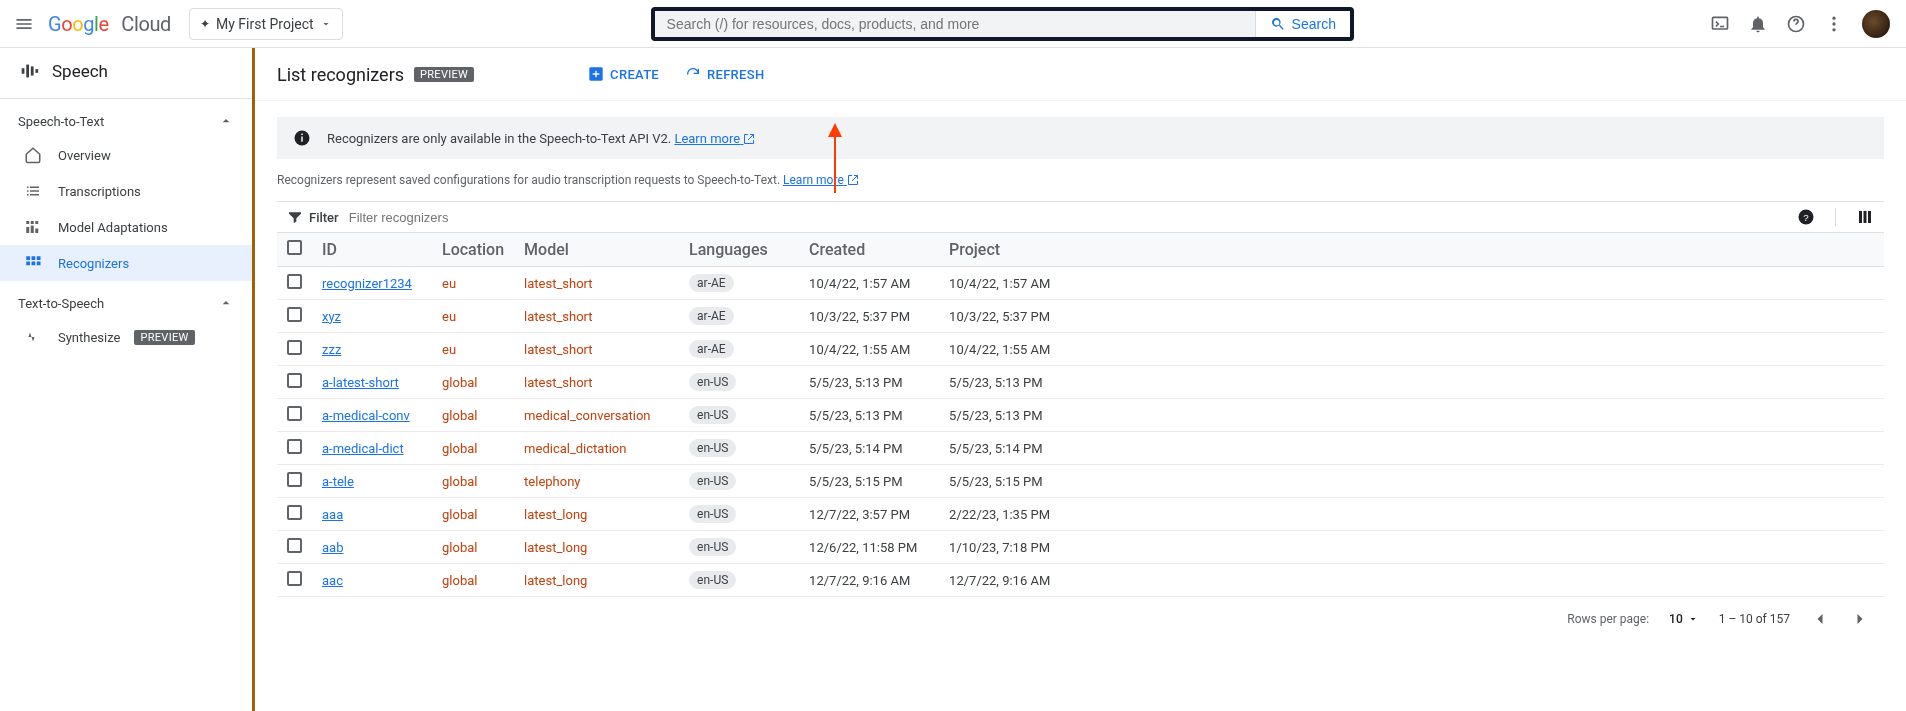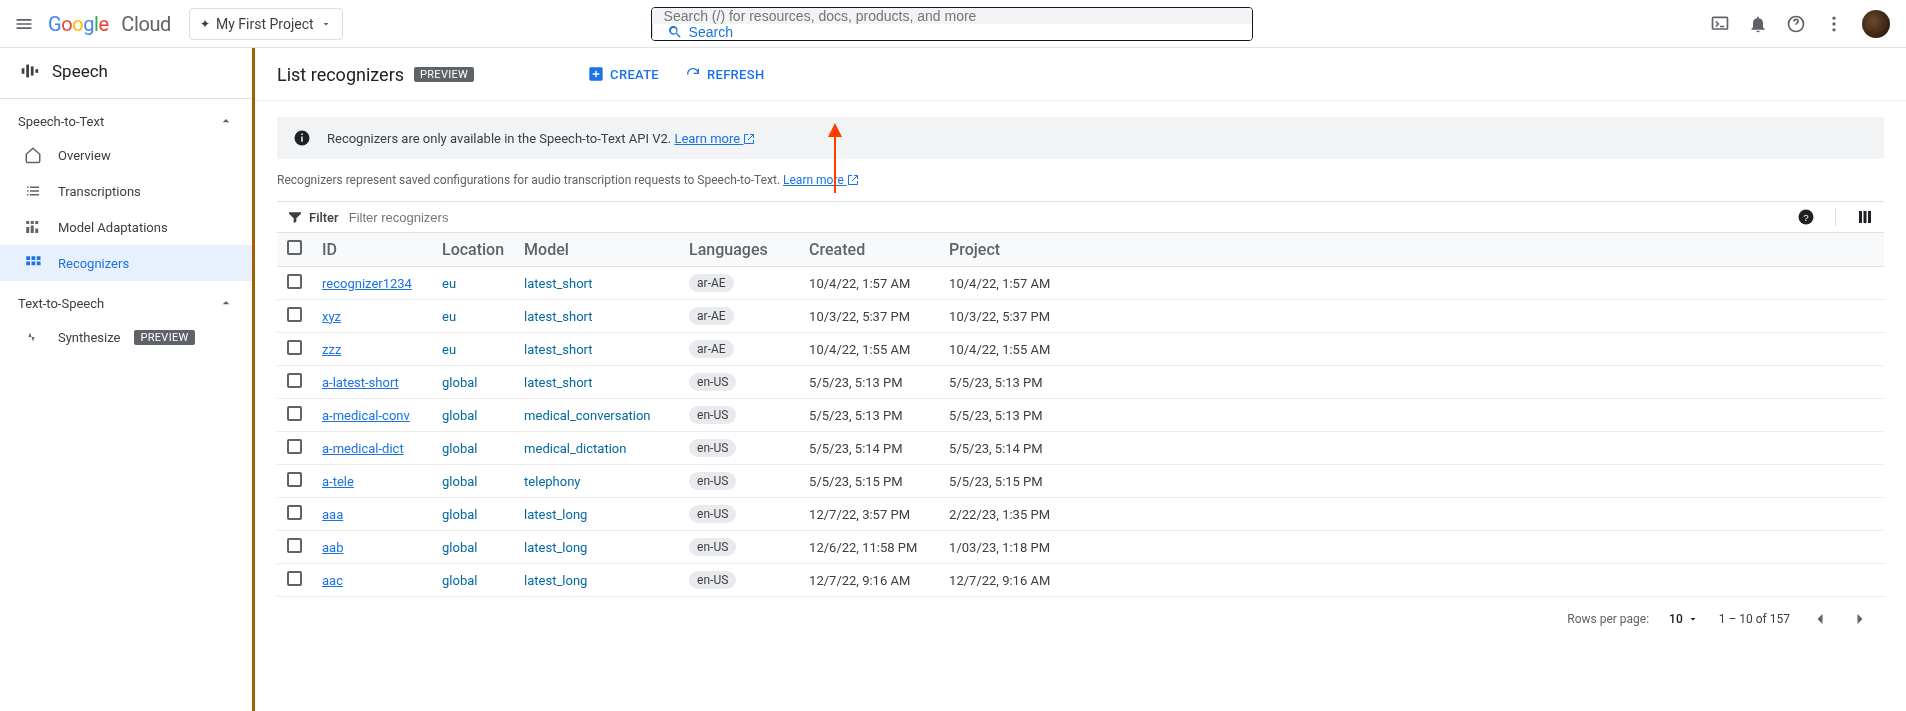--- a/index.html
+++ b/index.html
@@ -32,25 +32,24 @@
     padding: 0 10px;
     gap: 6px;
     cursor: pointer;
     font-size: 14px;
     color:#3c4043;
   }
   .project-picker .dots {font-size:12px; color:#3c4043;}
   .search-wrap {
     display:flex;
     height:34px;
-    border:1px solid #0f172a;
+    border:4px solid #0f172a;
     border-radius:4px;
     overflow:hidden;
     background:#f1f3f4;
-    flex-direction:column;
   }
   .search-input {
     width: 600px;
     border:none;
     background:#f1f3f4;
     padding: 0 12px;
     color:#3c4043;
     outline:none;
     font-size:14px;
   }
@@ -154,21 +153,21 @@
   .table th {
     text-align:left; font-weight:500; font-size:16px;
     color:#5f6368; background:#f8f9fa;
     padding:7px 10px; border-bottom:1px solid #e0e0e0;
   }
   .table td {
     padding:7px 10px; font-size:13px;
     border-bottom:1px solid #eceaea;
     color:#3c4043;
   }
-  .table td.muted { color:#0369a1; }
+  .table td.muted { color:#c2410c; }
   .table .link { color:#1a73e8; text-decoration:underline; cursor:pointer;}
   .lang-chip {
     background:#e8eaed; border-radius:10px; padding:2px 8px;
     font-size:12px; color:#3c4043; display:inline-block;
   }
   .chk {
     width:15px; height:15px; border:2px solid #5f6368; border-radius:2px; display:inline-block;
   }
   .pager {
     display:flex; align-items:center; justify-content:flex-end;
@@ -487,21 +486,21 @@
               <td>12/7/22, 3:57 PM</td>
               <td>2/22/23, 1:35 PM</td>
             </tr>
             <tr>
               <td><span class="chk"></span></td>
               <td><a class="link">aab</a></td>
               <td class="muted">global</td>
               <td class="muted">latest_long</td>
               <td><span class="lang-chip">en-US</span></td>
               <td>12/6/22, 11:58 PM</td>
-              <td>1/03/23, 1:18 PM</td>
+              <td>1/10/23, 7:18 PM</td>
             </tr>
             <tr>
               <td><span class="chk"></span></td>
               <td><a class="link">aac</a></td>
               <td class="muted">global</td>
               <td class="muted">latest_long</td>
               <td><span class="lang-chip">en-US</span></td>
               <td>12/7/22, 9:16 AM</td>
               <td>12/7/22, 9:16 AM</td>
             </tr>

